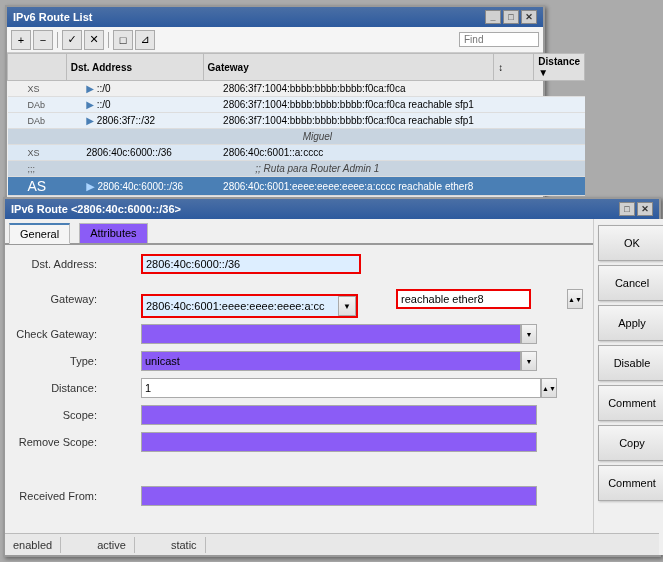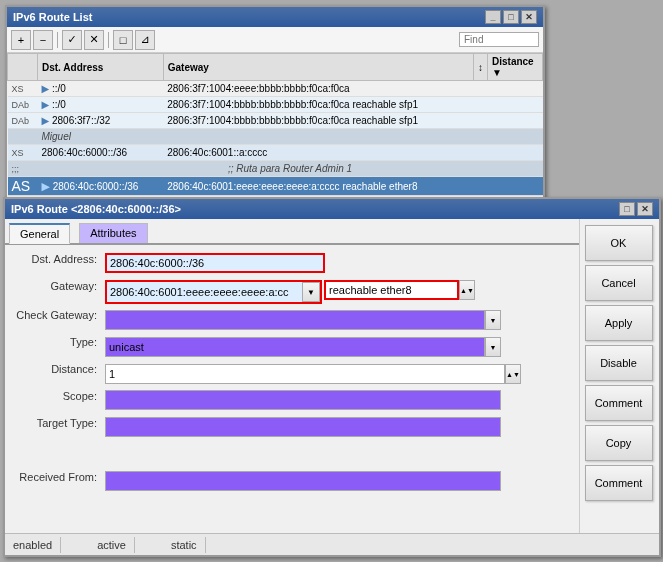--- a/index.html
+++ b/index.html
@@ -73,21 +73,21 @@
     .route-table th {
       background: #e0e0e0;
       border: 1px solid #bbb;
       padding: 2px 4px;
       text-align: left;
       font-weight: bold;
       font-size: 10px;
     }
     .route-table td {
       border-bottom: 1px solid #ddd;
-      padding: 1px 4px;
+      padding: 1px 20px;
       font-size: 10px;
       height: 16px;
       white-space: nowrap;
       margin-left: 37px;
     }
     .tri-right { color: #4a7fb5; font-size: 10px; }
 
     
     .bottom-window {
       top: 197px; left: 3px;
@@ -98,36 +98,38 @@
     .tab-bar {
       display: flex;
       background: #f0f0f0;
       border-bottom: 2px solid #999;
       padding: 4px 4px 0;
       gap: 9px;
     }
     .tab {
       padding: 3px 10px;
       border: 1px solid #bbb;
-      background: #c4b5fd;
+      background: #8b5cf6;
       cursor: pointer;
       border-bottom: none;
       font-size: 11px;
     }
     .tab.active {
       background: #f5f5f5;
       border-top: 2px solid #4a7fb5;
       border-bottom: 1px solid #f5f5f5;
       margin-bottom: -1px;
     }
 
     .form-row {
       display: flex;
+      align-items: center;
       margin-bottom: 5px;
       min-height: 22px;
+      gap: 36px;
     }
     .form-label {
       width: 90px;
       text-align: right;
       padding-right: 8px;
       color: #333;
       font-size: 11px;
       flex-shrink: 0;
     }
     .form-input {
@@ -241,39 +243,39 @@
         <th>Dst. Address</th>
         <th>Gateway</th>
         <th style="width:10px;">↕</th>
         <th style="width:55px;">Distance ▼</th>
       </tr>
     </thead>
     <tbody>
       <tr>
         <td><span style="font-size:9px;color:#555">XS</span></td>
         <td><span class="tri-right">▶</span> ::/0</td>
-        <td>2806:3f7:1004:eeee:bbbb:bbbb:f0ca:f0ca</td>
+        <td>2806:3f7:1004:bbbb:bbbb:bbbb:f0ca:f0ca</td>
         <td></td>
         <td></td>
       </tr>
       <tr style="background:#e8f0f8;">
         <td><span style="font-size:9px;color:#555">DAb</span></td>
         <td><span class="tri-right" style="color:#4a7fb5">▶</span> ::/0</td>
         <td>2806:3f7:1004:bbbb:bbbb:bbbb:f0ca:f0ca reachable sfp1</td>
         <td></td>
         <td></td>
       </tr>
       <tr style="background:#e8f0f8;">
         <td><span style="font-size:9px;color:#555">DAb</span></td>
         <td><span class="tri-right" style="color:#4a7fb5">▶</span> 2806:3f7::/32</td>
         <td>2806:3f7:1004:bbbb:bbbb:bbbb:f0ca:f0ca reachable sfp1</td>
         <td></td>
         <td></td>
       </tr>
-      <tr style="background:#c8d4e0;">
+      <tr style="background:#c8d4e0;text-align:center;">
         <td><span style="font-size:9px;color:#555"></span></td>
         <td colspan="4" style="font-style:italic; color:#444; padding-left:4px;">Miguel</td>
       </tr>
       <tr style="background:#dce8f4;">
         <td><span style="font-size:9px;color:#555">XS</span></td>
         <td>2806:40c:6000::/36</td>
         <td>2806:40c:6001::a:cccc</td>
         <td></td>
         <td></td>
       </tr>
@@ -312,21 +314,21 @@
 
       <div class="form-section">
 
         <div class="form-row">
           <div class="form-label">Dst. Address:</div>
           <input type="text" class="form-input dst-input" value="2806:40c:6000::/36" style="">
         </div>
 
         <div class="form-row">
           <div class="form-label">Gateway:</div>
-          <div class="gateway-group" style="border: 2px solid #e00;">
+          <div class="gateway-group" style="border: 2px solid #e00; margin-top: 14px;">
             <input type="text" style="border: none; padding: 1px 3px; height: 20px; font-size: 11px; background: rgb(221, 238, 255); width: 195px;" value="2806:40c:6001:eeee:eeee:eeee:a:cc">
             <div class="gateway-dropdown">▼</div>
           </div>
           <input type="text" style="border: 2px solid rgb(238, 0, 0); padding: 1px 3px; height: 20px; font-size: 11px; background: white; width: 135px; margin-left: 2px;" value="reachable ether8">
           <div style="border:1px solid #aaa; background:linear-gradient(to bottom,#f5f5f5,#ddd); width:16px; height:20px; display:flex; align-items:center; justify-content:center; cursor:pointer; font-size:7px; flex-direction:column;">▲▼</div>
         </div>
 
         <div class="form-row">
           <div class="form-label">Check Gateway:</div>
           <div class="select-with-arrow">
@@ -350,21 +352,21 @@
             <div style="border:1px solid #aaa; background:linear-gradient(to bottom,#f5f5f5,#ddd); width:16px; height:20px; display:flex; align-items:center; justify-content:center; cursor:pointer; font-size:7px; flex-direction:column;">▲▼</div>
           </div>
         </div>
 
         <div class="form-row">
           <div class="form-label">Scope:</div>
           <input type="text" class="form-input" style="width: 396px;">
         </div>
 
         <div class="form-row">
-          <div class="form-label">Target Type:</div>
+          <div class="form-label">Remove Scope:</div>
           <input type="text" class="form-input" style="width: 396px;">
         </div>
 
         <div class="form-row" style="height:10px;"></div>
 
         <div class="form-row">
           <div class="form-label">Received From:</div>
           <input type="text" class="form-input" style="width: 396px;">
         </div>
       </div>

